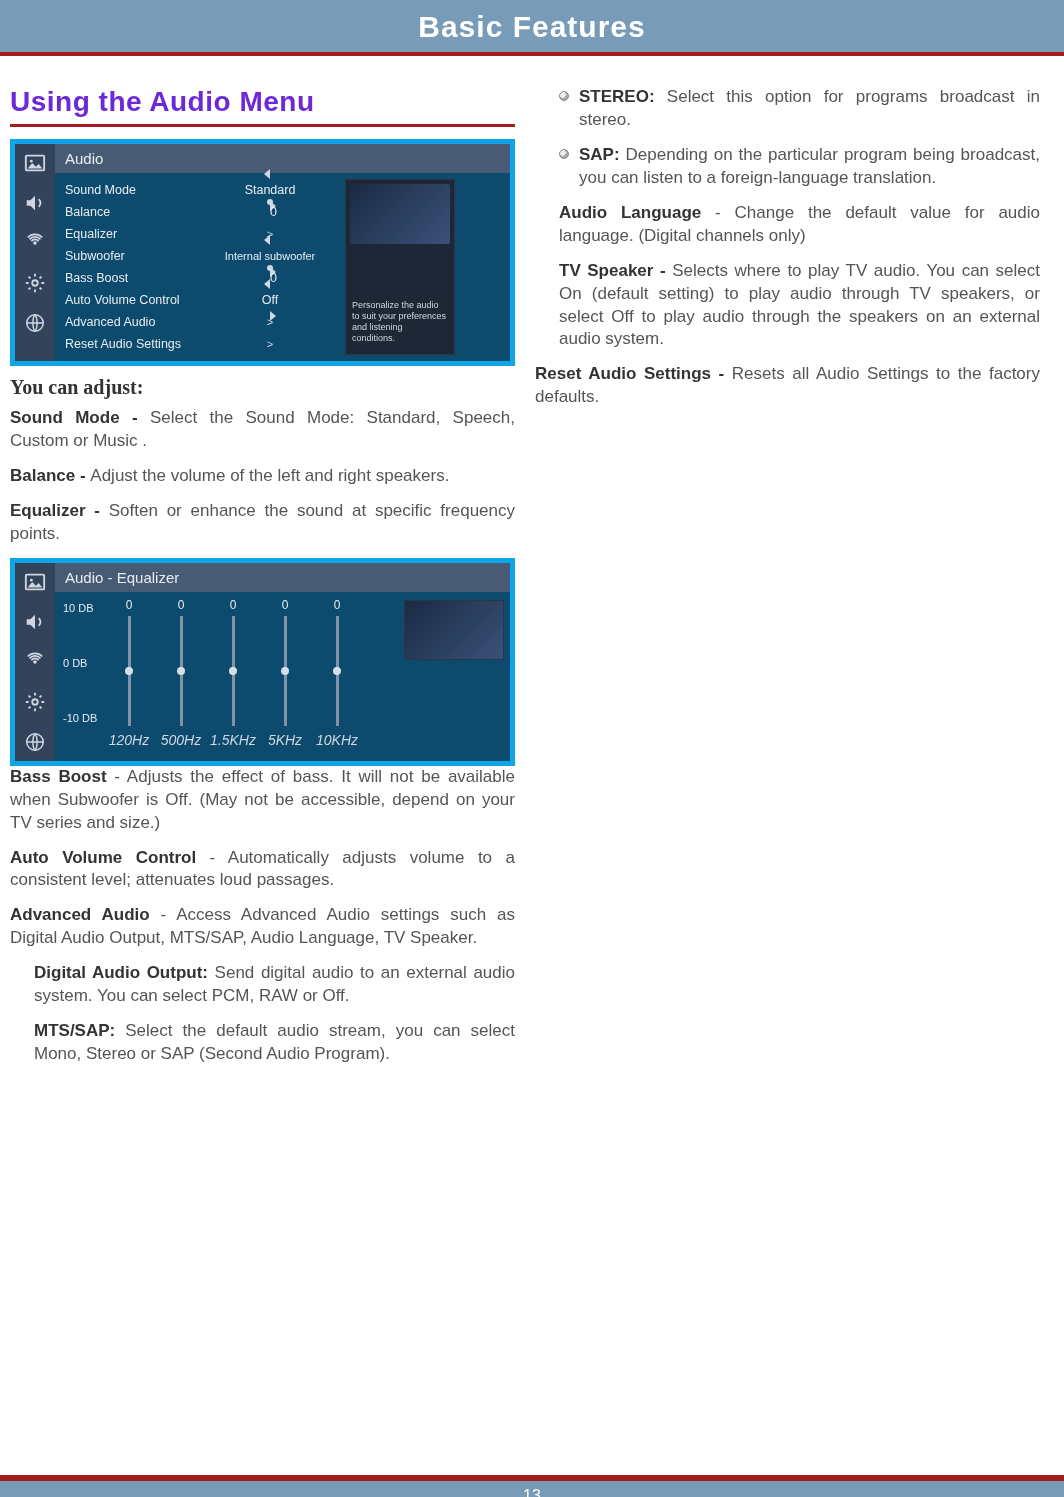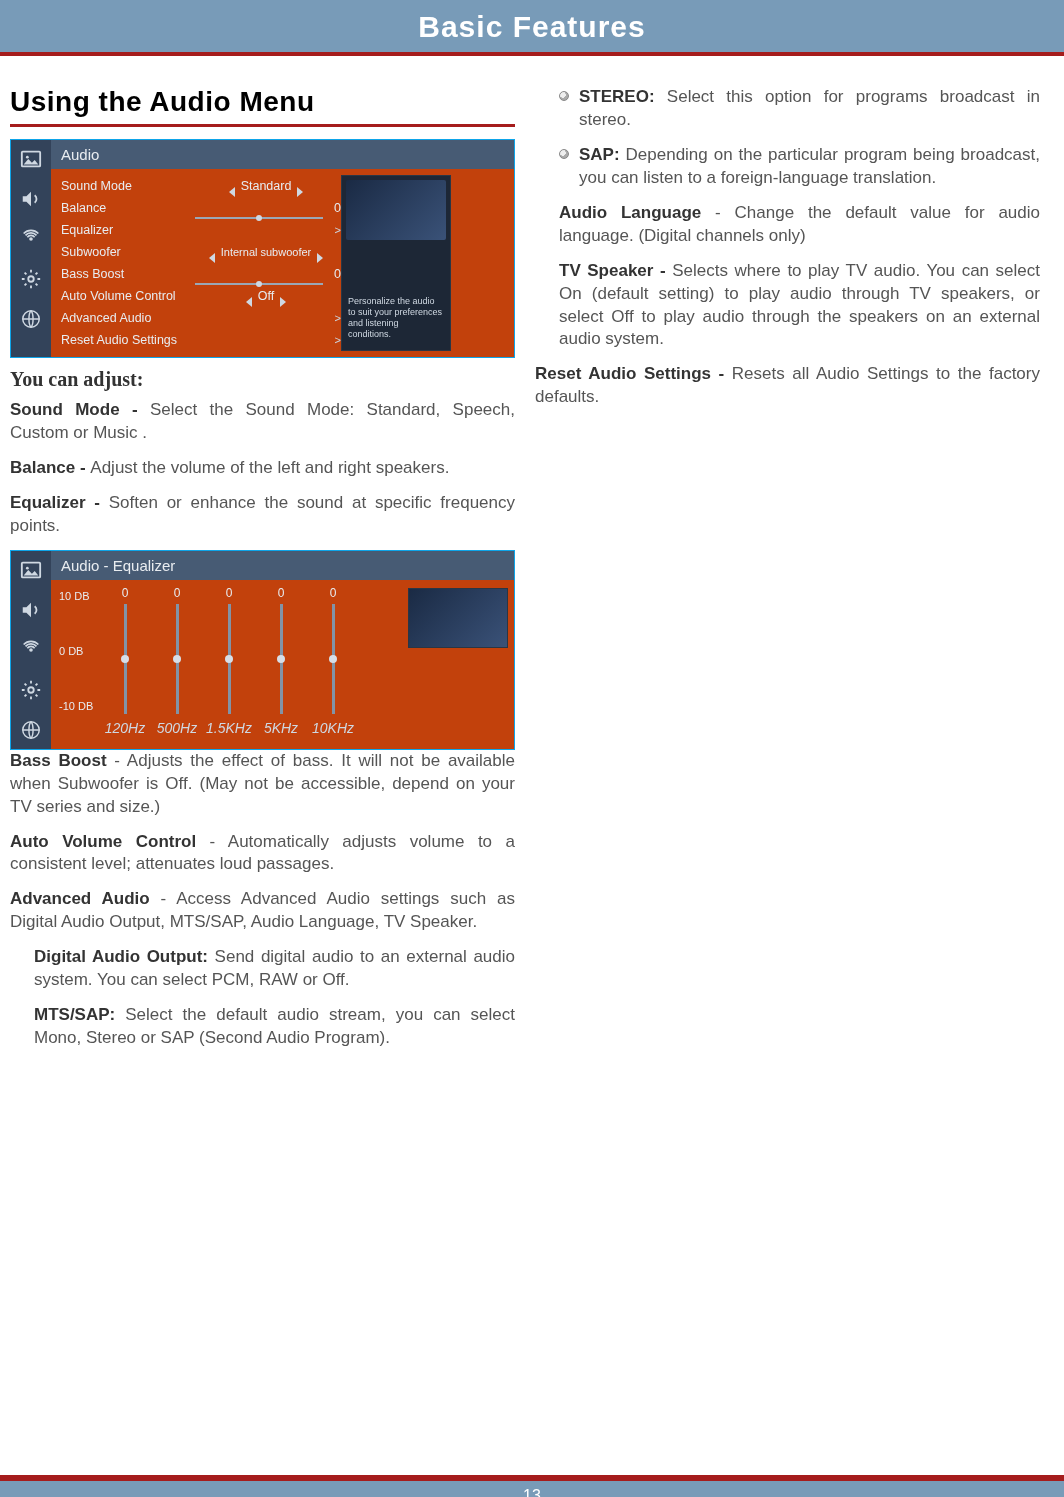--- a/index.html
+++ b/index.html
@@ -1,32 +1,32 @@
 <!DOCTYPE html>
 <html><head>
 <meta charset="utf-8">
 <style>
   * { box-sizing: border-box; margin: 0; padding: 0; }
   body { font-family: Arial, Helvetica, sans-serif; width: 1064px; height: 1497px; background: #fff; position: relative; color: #333; }
   .header { background: #789bb8; color: #fff; text-align: center; font-size: 30px; font-weight: bold; padding: 10px 0 8px; letter-spacing: 1px; }
   .red-line { height: 4px; background: #a51c1c; }
   .content { padding: 30px 10px 0 10px; display: flex; gap: 20px; }
   .col { width: 505px; }
-  .section-title { font-size: 28px; font-weight: bold; color: #000000; margin-bottom: 6px; letter-spacing: 0.5px; }
+  .section-title { font-size: 28px; font-weight: bold; color: #6d28d9; margin-bottom: 6px; letter-spacing: 0.5px; }
   .section-underline { height: 3px; background: #a51c1c; margin-bottom: 12px; }
-  .osd-panel { background: #c2410c; color: #e8ecf0; font-size: 13px; border: 1px solid #0ea5e9; }
+  .osd-panel { background: #0c4a6e; color: #e8ecf0; font-size: 13px; border: 5px solid #0ea5e9; }
   .osd-body { display: flex; }
   .osd-sidebar { width: 40px; background: #33435a; display: flex; flex-direction: column; align-items: center; padding: 8px 0; gap: 18px; }
   .osd-sidebar .ico { width: 22px; height: 22px; fill: #cfd8e2; }
   .osd-main { flex: 1; }
   .osd-title { background: #475b74; padding: 6px 10px; font-size: 15px; }
   .osd-rows { display: flex; }
   .osd-labels { width: 140px; padding: 6px 0 6px 10px; line-height: 22px; font-size: 12.5px; }
   .osd-values { width: 150px; padding: 6px 0; line-height: 22px; text-align: center; font-size: 12.5px; position: relative; }
-  .osd-values .row { display: flex; align-items: flex-end; justify-content: center; height: 22px; }
+  .osd-values .row { display: flex; align-items: center; justify-content: center; height: 22px; flex-direction: column; }
   .osd-values .arrow { width: 0; height: 0; border-top: 5px solid transparent; border-bottom: 5px solid transparent; }
   .osd-values .al { border-right: 6px solid #cfd8e2; margin-right: 6px; }
   .osd-values .ar { border-left: 6px solid #cfd8e2; margin-left: 6px; }
   .osd-values .slider { flex:1; height:2px; background:#9aa7b6; position:relative; margin:0 4px; }
   .osd-values .knob { width:6px; height:6px; background:#cfd8e2; border-radius:50%; position:absolute; left:50%; top:-2px; transform:translateX(-50%); }
   .osd-values .gt { font-size: 11px; color:#cfd8e2; }
   .osd-preview { width: 110px; background: #1d2736; margin: 6px 6px 6px 0; position: relative; border: 1px solid #2a3644; }
   .osd-preview-img { position: absolute; inset: 4px 4px auto 4px; height: 60px; background: linear-gradient(135deg,#1a2a44,#3a5278); border-radius: 2px; }
   .osd-preview-text { position: absolute; bottom: 10px; left: 6px; right: 6px; font-size: 9px; line-height: 11px; color:#cfd8e2; }
   .eq-panel .osd-main { padding-bottom: 6px; }

